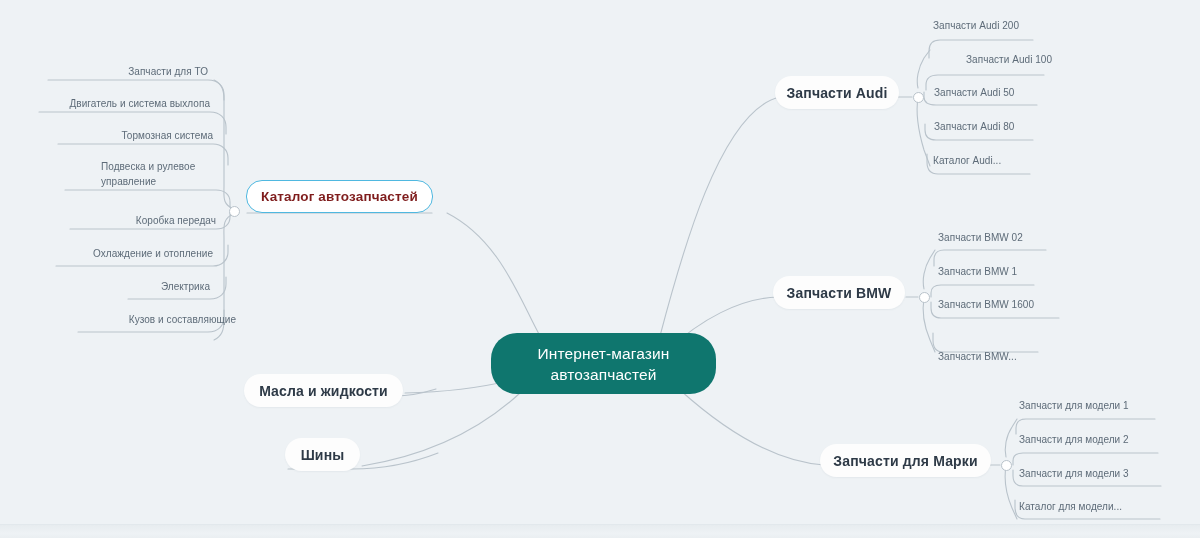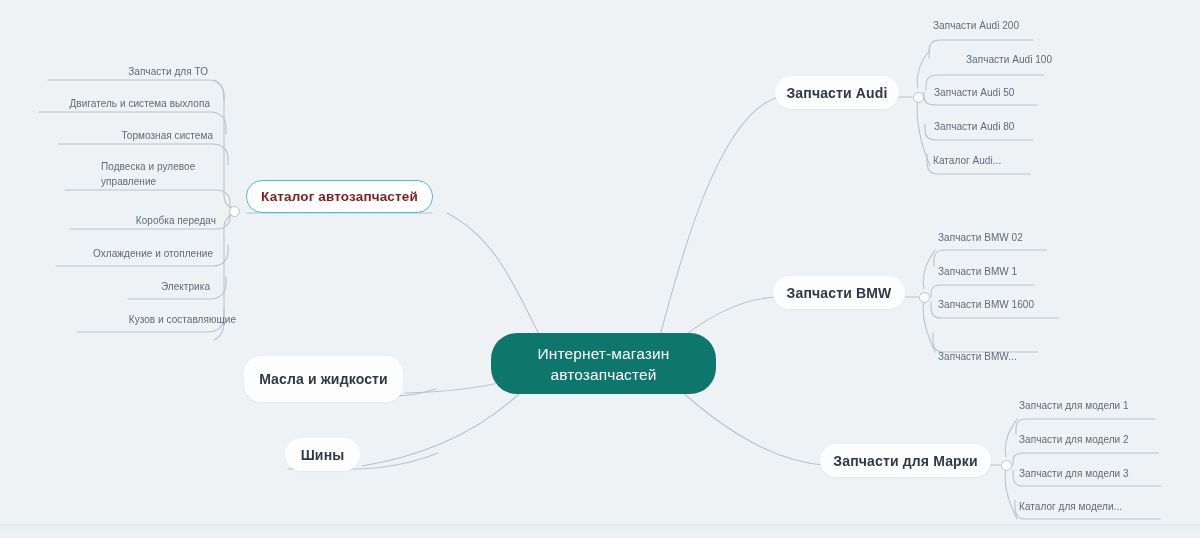--- a/index.html
+++ b/index.html
@@ -206,21 +206,21 @@
   <div class="node leaf align-right" style="left:56px; top:244px; width:157px; height:18px;">
     <span>Охлаждение и отопление</span>
   </div>
   <div class="node leaf align-right" style="left:128px; top:277px; width:82px; height:18px;">
     <span>Электрика</span>
   </div>
   <div class="node leaf align-right" style="left:78px; top:310px; width:130px; height:18px;margin-left:28px;">
     <span>Кузов и составляющие</span>
   </div>
 
-  <div class="node pill" style="left:244px; top:356px; width:159px; height:46px;justify-content:center;">
+  <div class="node pill" style="left:244px; top:374px; width:159px; height:33px;justify-content:center;">
     <span>Масла и жидкости</span>
   </div>
 
   <div class="node pill" style="left:285px; top:438px; width:75px; height:33px;">
     <span>Шины</span>
   </div>
 
   <div class="node pill" style="left:775px; top:76px; width:124px; height:33px;">
     <span>Запчасти Audi</span>
   </div>

